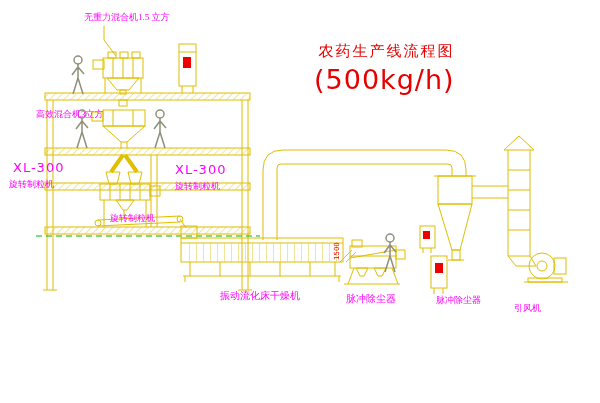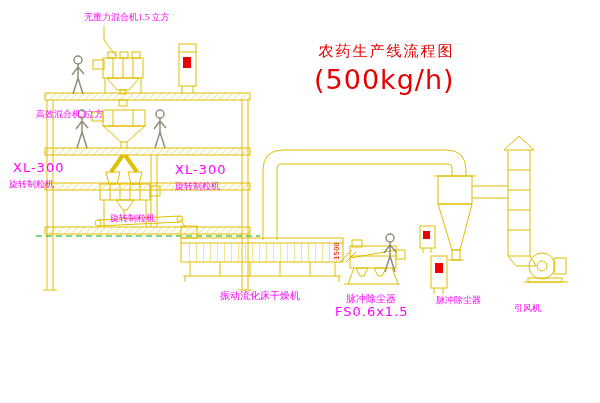--- a/index.html
+++ b/index.html
@@ -216,18 +216,17 @@
 
   <div class="lbl s9" style="left:84px;top:13px;">无重力混合机1.5 立方</div>
   <div class="lbl s9" style="left:36px;top:110px;">高效混合机3立方</div>
   <div class="lbl s13" style="left:13px;top:161px;">XL-300</div>
   <div class="lbl s9" style="left:9px;top:180px;">旋转制粒机</div>
   <div class="lbl s13" style="left:175px;top:163px;">XL-300</div>
   <div class="lbl s9" style="left:175px;top:182px;">旋转制粒机</div>
   <div class="lbl s9" style="left:110px;top:214px;">旋转制粒机</div>
   <div class="lbl s10" style="left:220px;top:290px;">振动流化床干燥机</div>
   <div class="lbl s10" style="left:346px;top:293px;">脉冲除尘器</div>
-  <div class="lbl s13" style="left:335px;top:305px;">FS0.6x1.5</div>
   <div class="lbl s9" style="left:436px;top:296px;">脉冲除尘器</div>
   <div class="lbl s9" style="left:514px;top:304px;">引风机</div>
   <div class="dim" style="left:333px;top:260px;">1500</div>
 
 </div>
 
 </body></html>

